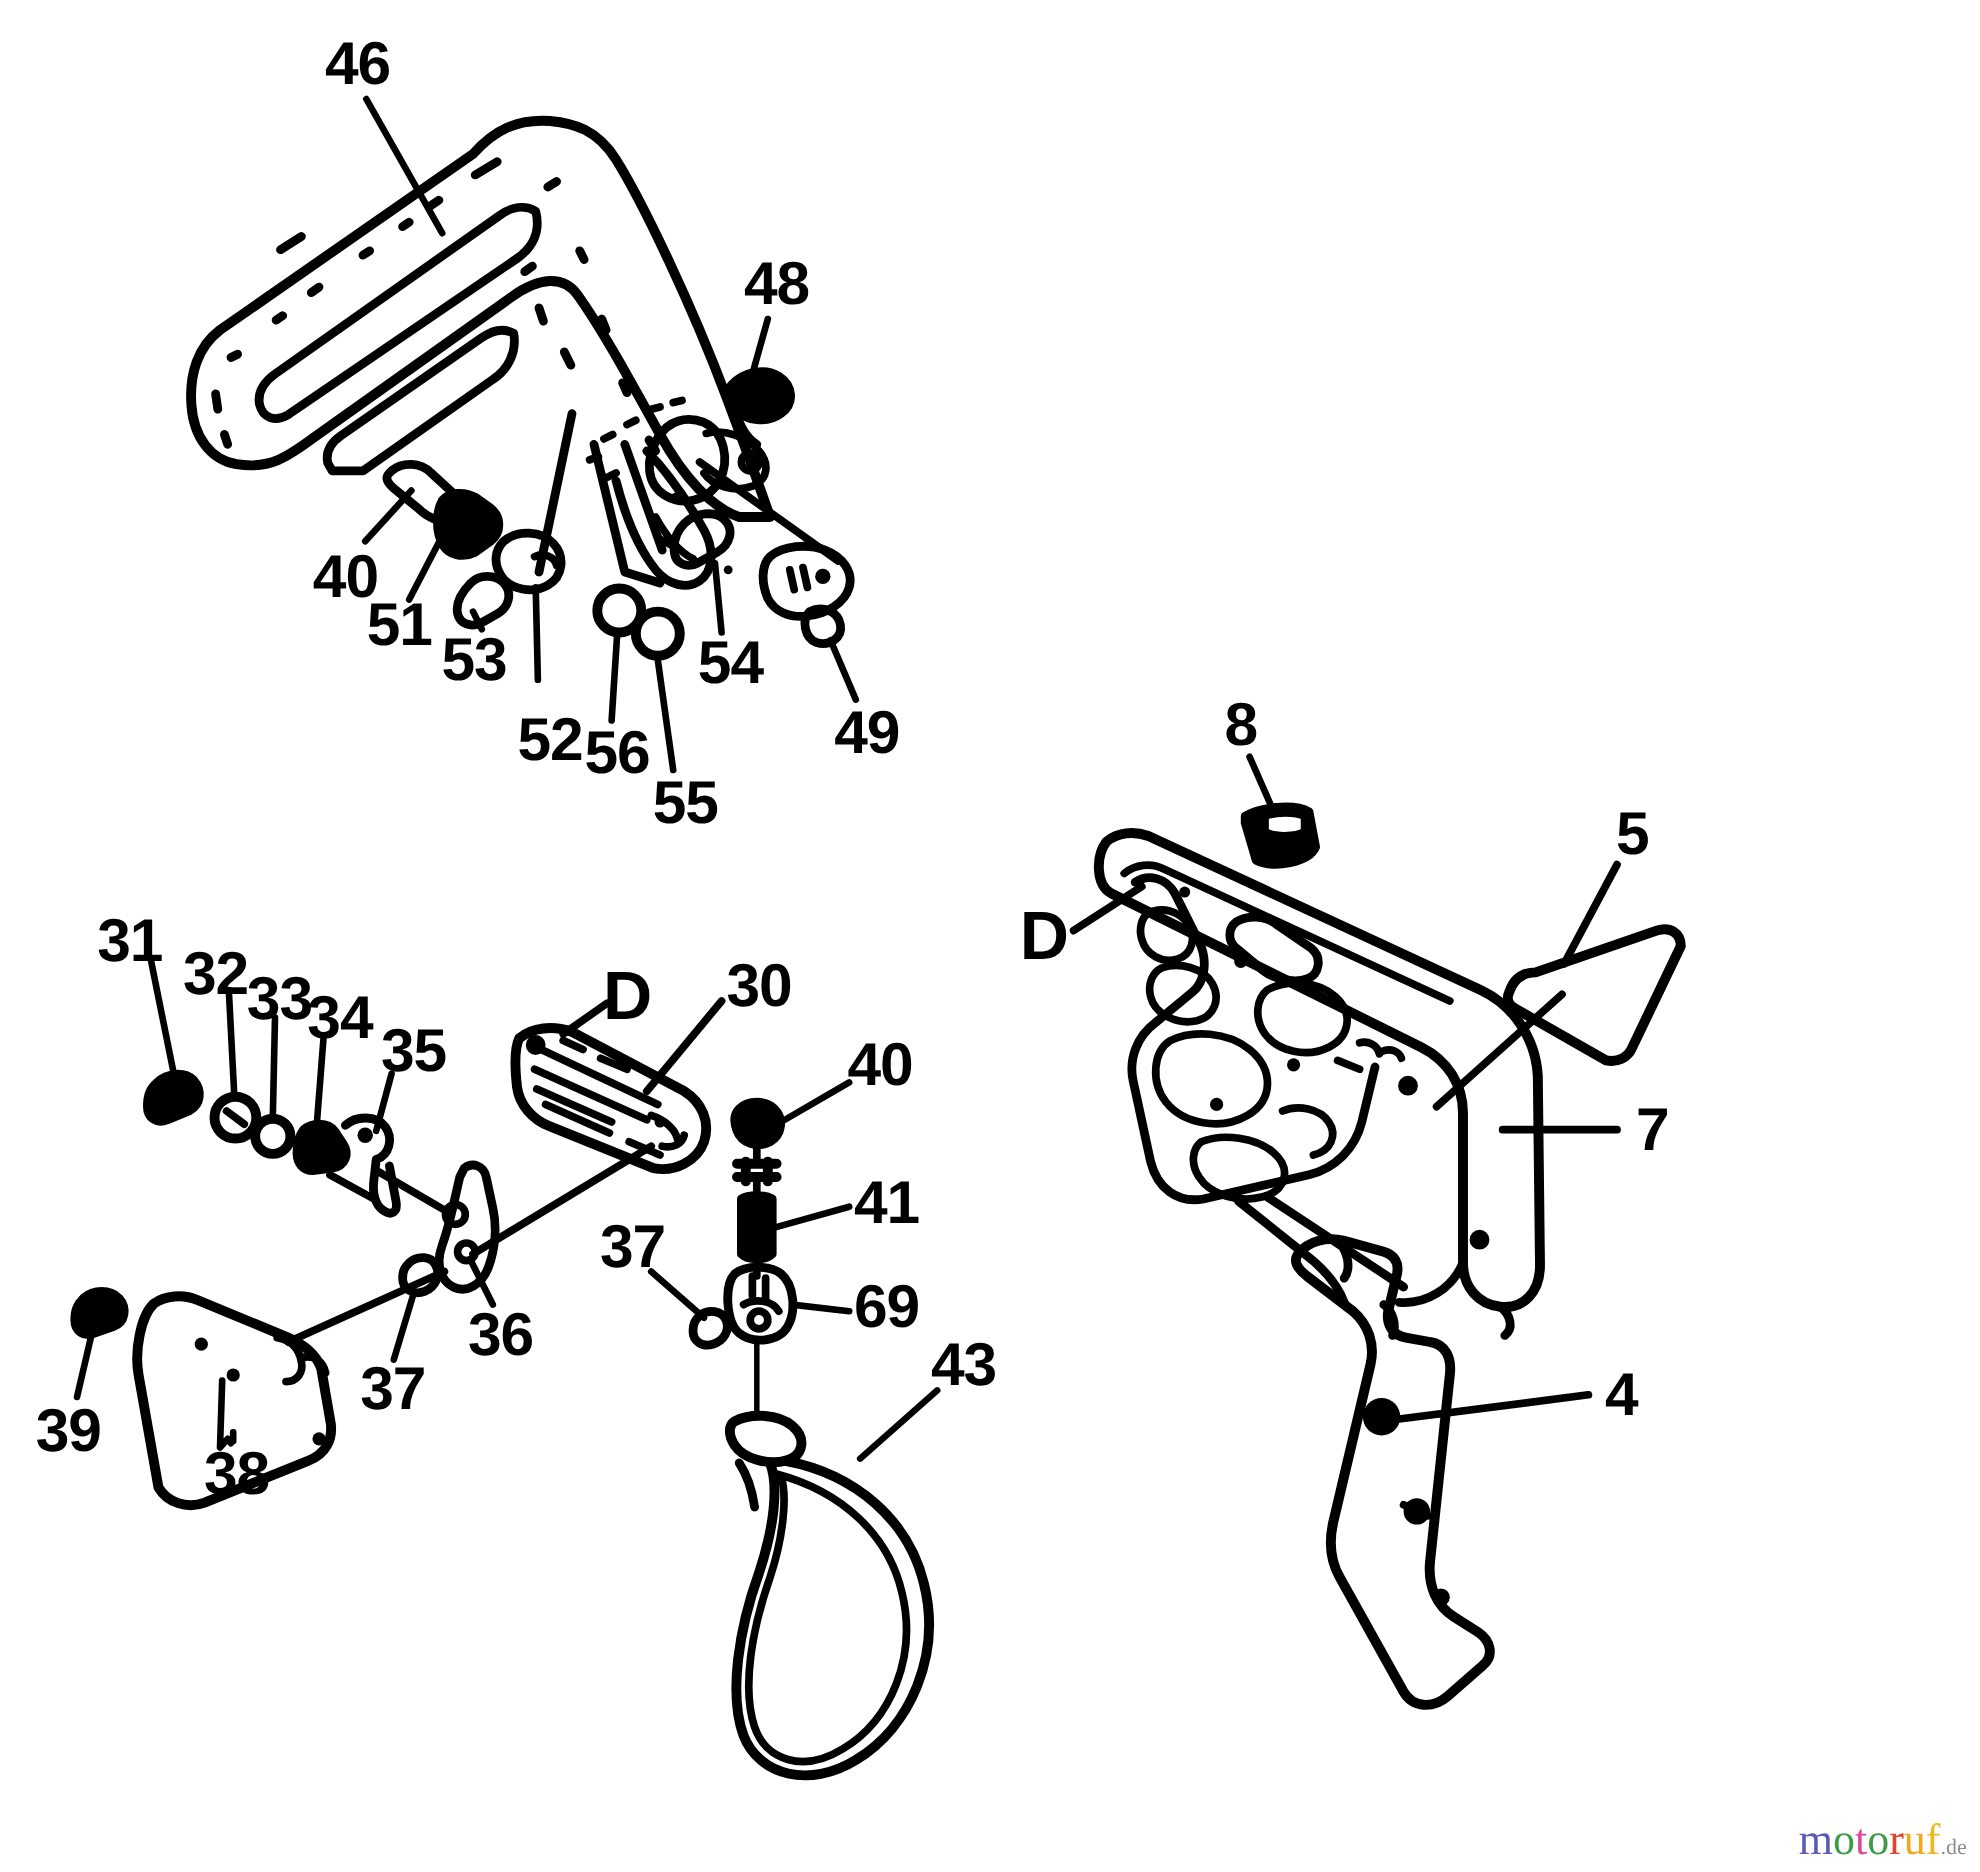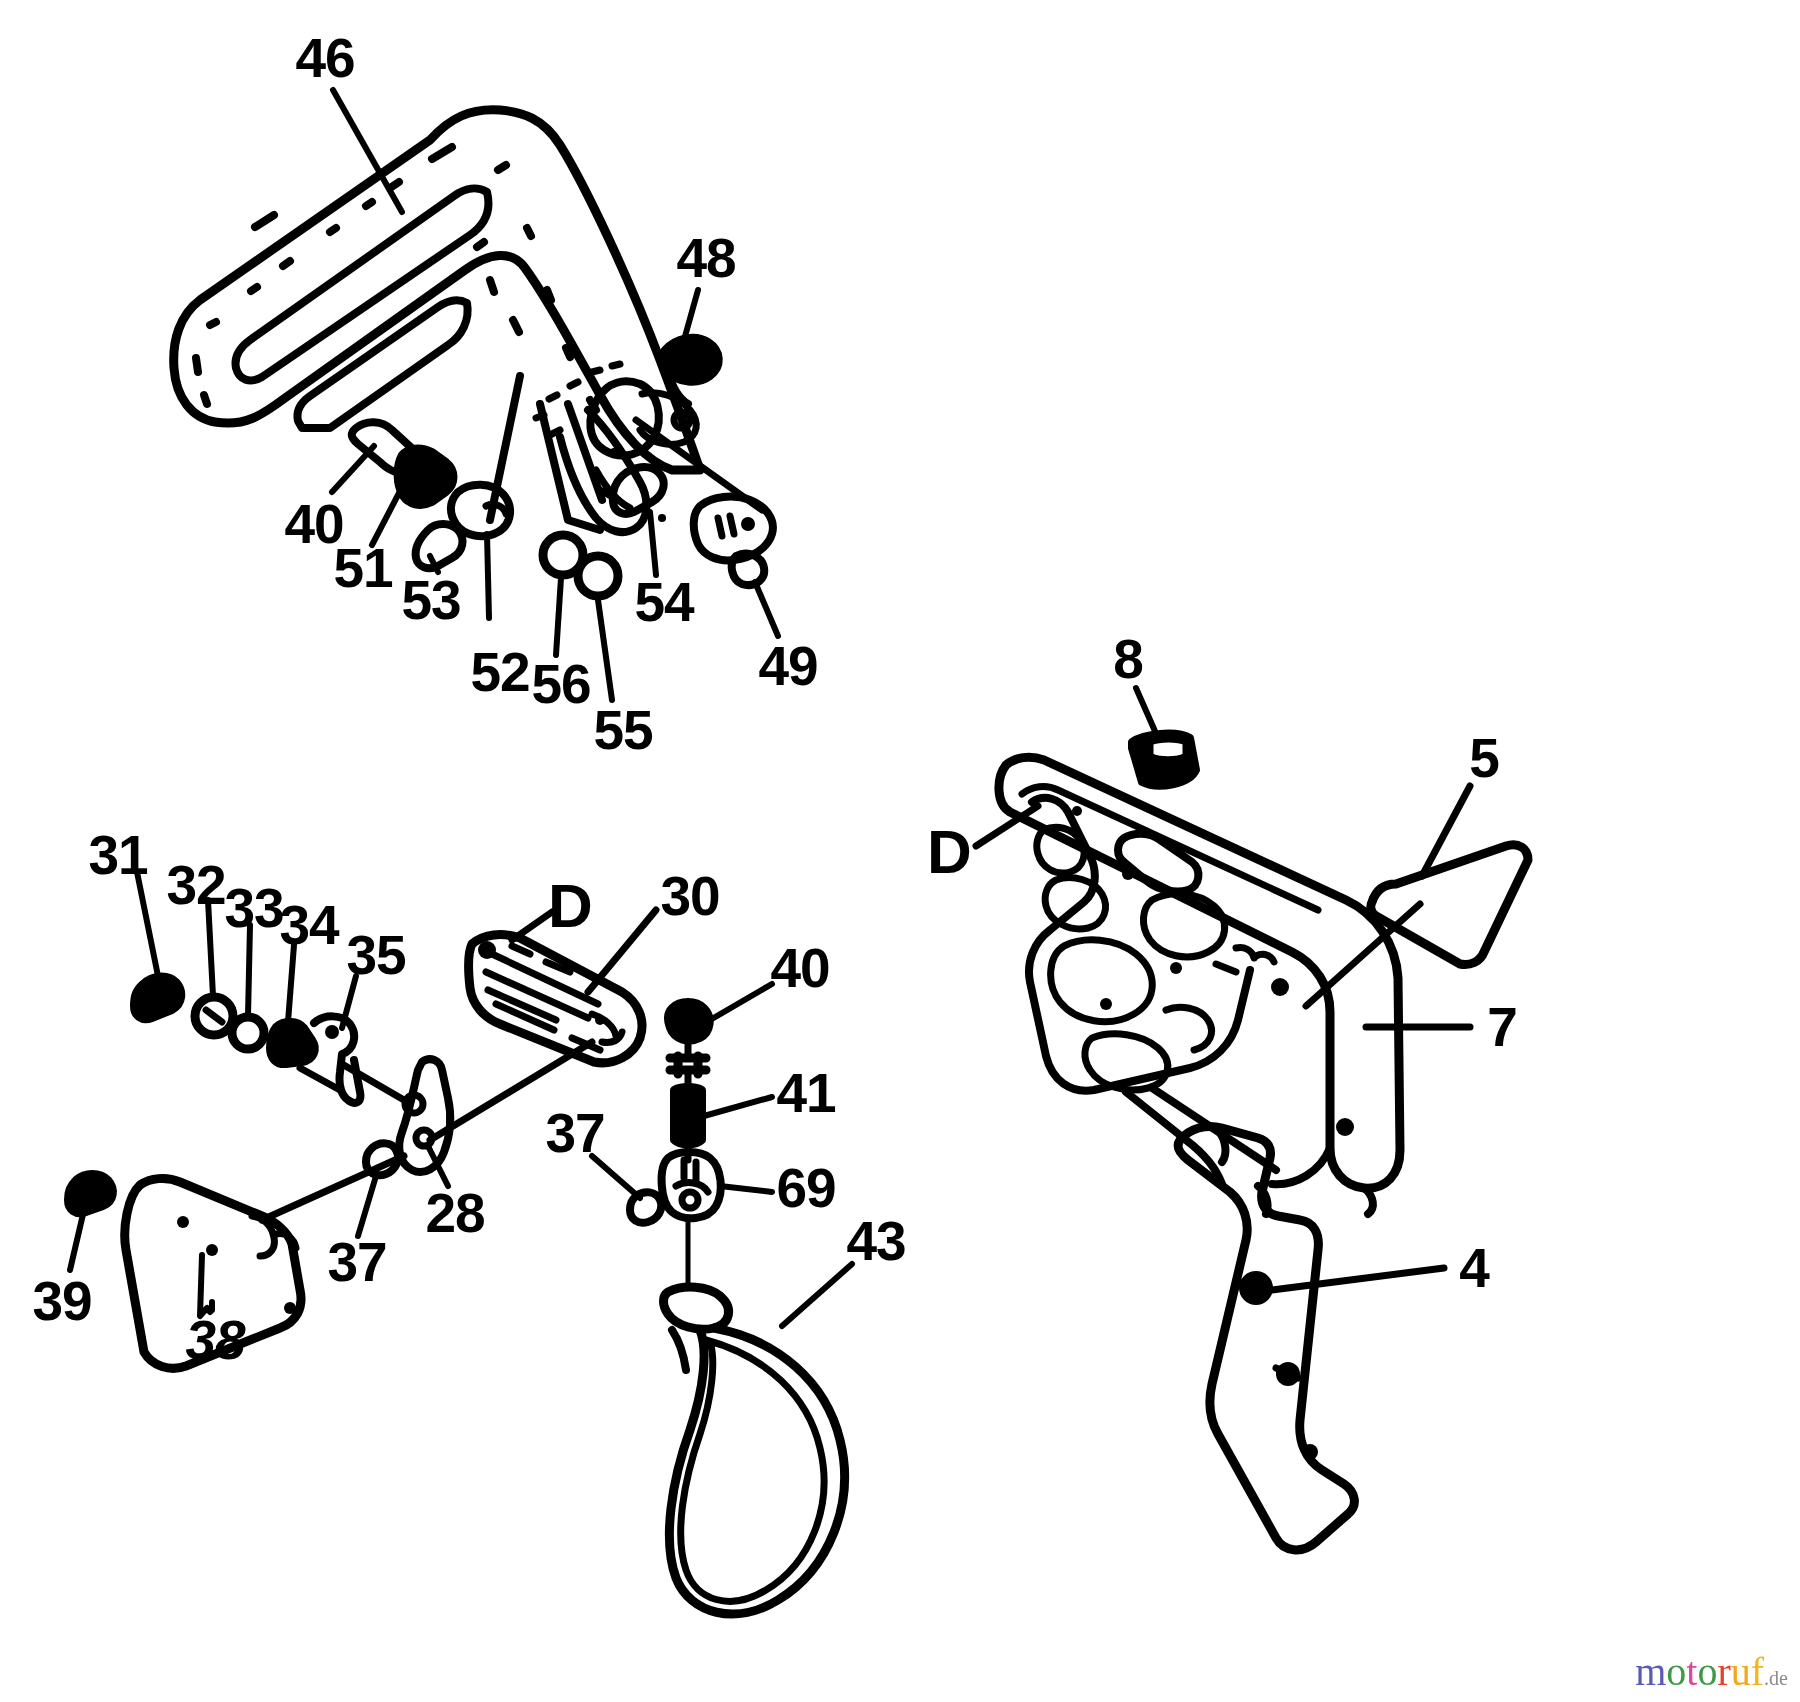--- a/index.html
+++ b/index.html
@@ -510,23 +510,23 @@
   <div class="callout" style="left:196px; top:885px;">32</div>
   <div class="callout" style="left:254px; top:908px;">33</div>
   <div class="callout" style="left:309px; top:925px;">34</div>
   <div class="callout" style="left:376px; top:955px;">35</div>
   <div class="callout" style="left:570px; top:906px; font-size:62px;">D</div>
   <div class="callout" style="left:690px; top:896px;">30</div>
   <div class="callout" style="left:800px; top:968px;">40</div>
   <div class="callout" style="left:806px; top:1093px;">41</div>
   <div class="callout" style="left:806px; top:1188px;">69</div>
   <div class="callout" style="left:575px; top:1133px;">37</div>
-  <div class="callout" style="left:455px; top:1213px;">28</div>
+  <div class="callout" style="left:455px; top:1213px;">36</div>
   <div class="callout" style="left:357px; top:1262px;">37</div>
   <div class="callout" style="left:62px; top:1301px;">39</div>
-  <div class="callout" style="left:215px; top:1340px;font-style:italic;">38</div>
+  <div class="callout" style="left:215px; top:1340px;">38</div>
   <div class="callout" style="left:876px; top:1241px;">43</div>
 
   <div id="watermark">
     <span class="wm-letter" style="color: rgb(91, 91, 181);">m</span><span class="wm-letter" style="color: rgb(63, 154, 72);">o</span><span class="wm-letter" style="color: rgb(217, 74, 156);">t</span><span class="wm-letter" style="color: rgb(63, 154, 72);">o</span><span class="wm-letter" style="color: rgb(224, 67, 44);">r</span><span class="wm-letter" style="color: rgb(240, 168, 30);">u</span><span class="wm-letter" style="color: rgb(240, 184, 30);">f</span><span class="wm-suffix" style="color: rgb(140, 140, 140);">.de</span>
   </div>
 
 </div>
 
 </body></html>

